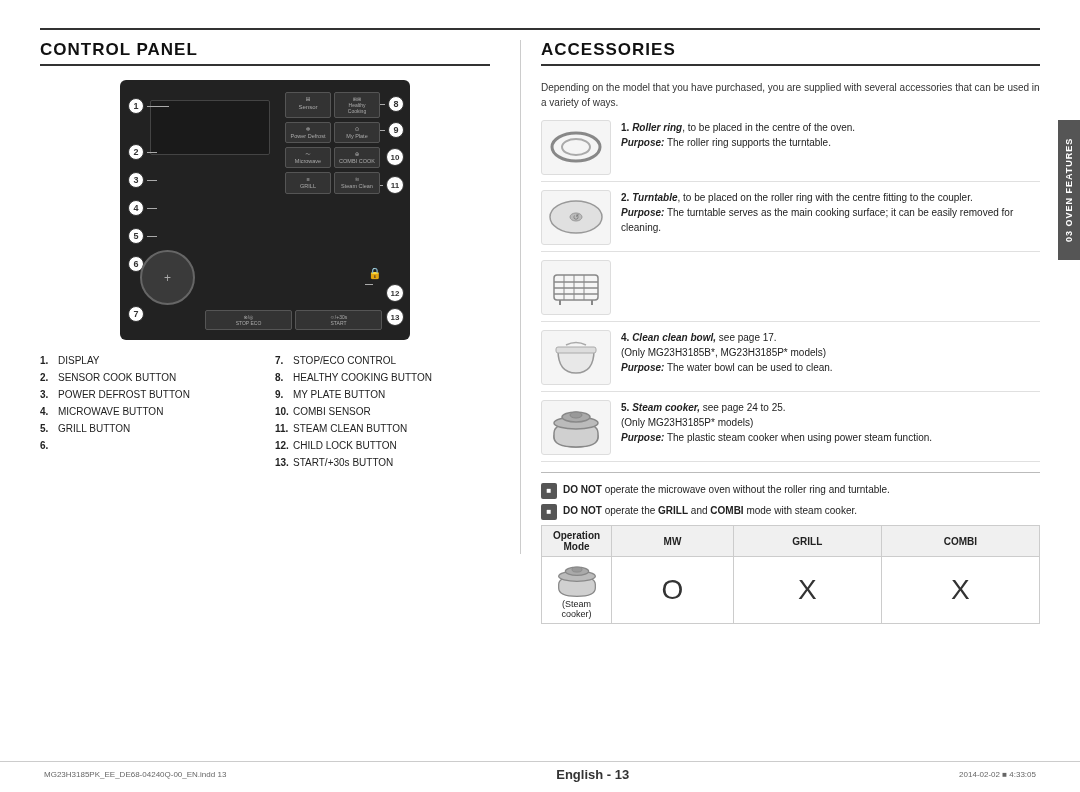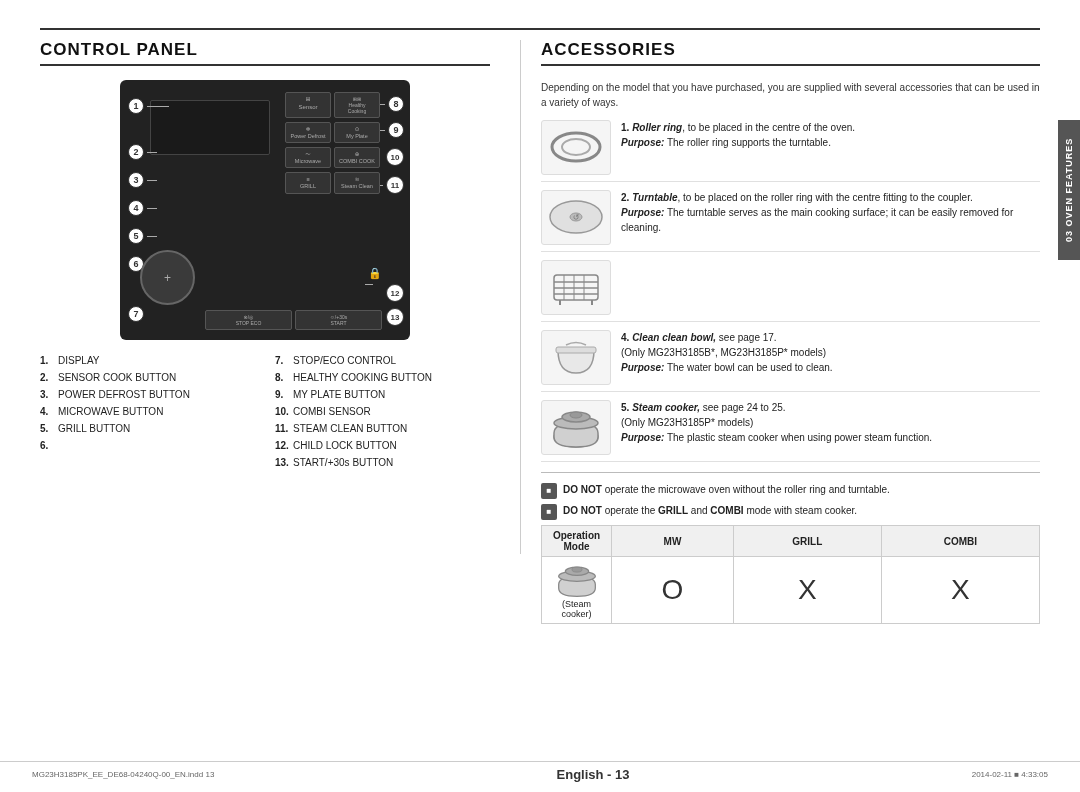--- a/index.html
+++ b/index.html
@@ -269,21 +269,21 @@
 
     
     .footer {
       position: absolute;
       bottom: 10px;
       left: 0;
       right: 0;
       display: flex;
       justify-content: space-between;
       align-items: center;
-      padding: 0 32px;
+      padding: 0 44px;
       border-top: 1px solid #ccc;
       padding-top: 5px;
     }
     .footer-left {
       font-size: 8px;
       color: #666;
     }
     .footer-center {
       font-size: 13px;
       font-weight: bold;
@@ -600,14 +600,14 @@
       </table>
     </div>
   </div>
 
   <div class="sidebar-tab">03  OVEN FEATURES</div>
 </div>
 
 <div class="footer">
   <span class="footer-left">MG23H3185PK_EE_DE68-04240Q-00_EN.indd   13</span>
   <span class="footer-center">English - 13</span>
-  <span class="footer-right">2014-02-11   ■ 4:33:05</span>
+  <span class="footer-right">2014-02-02   ■ 4:33:05</span>
 </div>
 
 </body></html>

